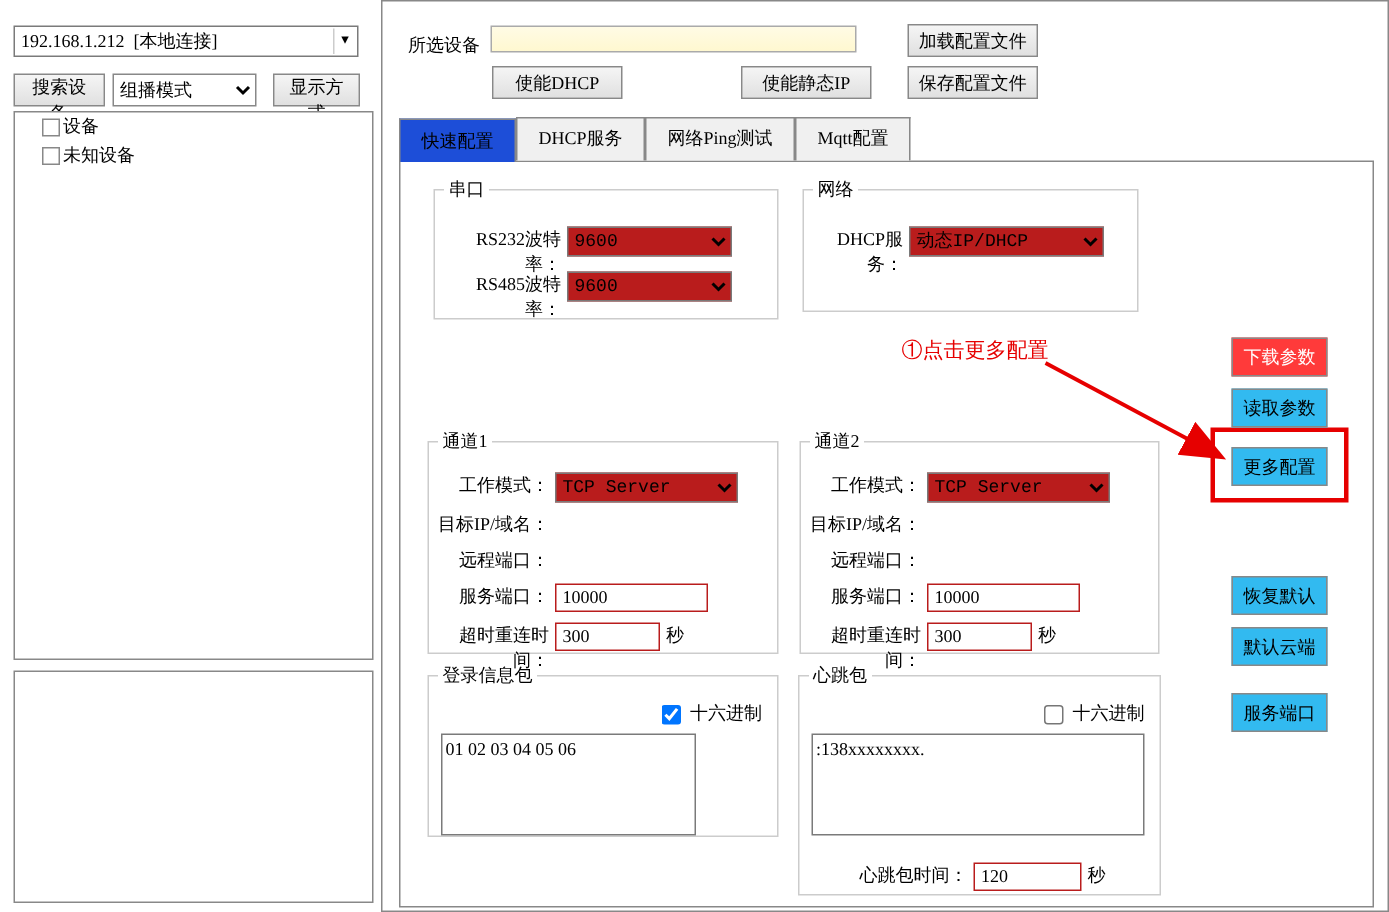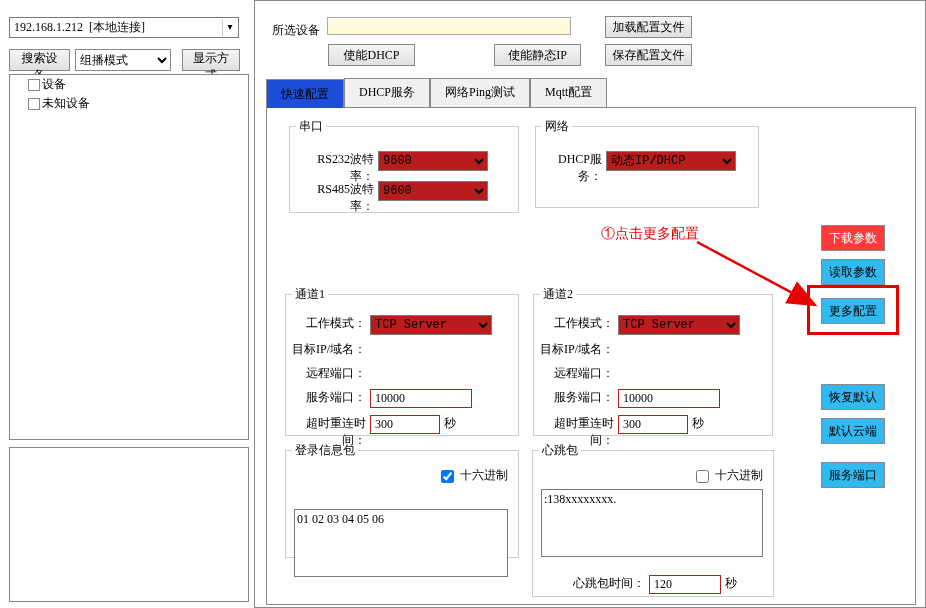--- a/index.html
+++ b/index.html
@@ -379,21 +379,21 @@
           <span>秒</span>
         </div>
       </fieldset>
 
       <fieldset class="group g-login">
         <legend>登录信息包</legend>
         <div class="row" style="right:10px; top:8px;">
           <input type="checkbox" class="chkbox" checked="" style="">
           <span>十六进制</span>
         </div>
-        <textarea class="textarea" style="left: 8px; top: 30px; width: 214px; height: 68px; margin-top: 20px;">01 02 03 04 05 06</textarea>
+        <textarea class="textarea" style="left: 8px; top: 30px; width: 170px; height: 68px;">01 02 03 04 05 06</textarea>
       </fieldset>
 
       <fieldset class="group g-heart">
         <legend>心跳包</legend>
         <div class="row" style="right:10px; top:8px;">
           <input type="checkbox" class="chkbox" style="">
           <span>十六进制</span>
         </div>
         <textarea class="textarea" style="left: 8px; top: 30px; width: 222px; height: 68px;">:138xxxxxxxx.</textarea>
         <div class="row" style="left:40px; top:116px;">

